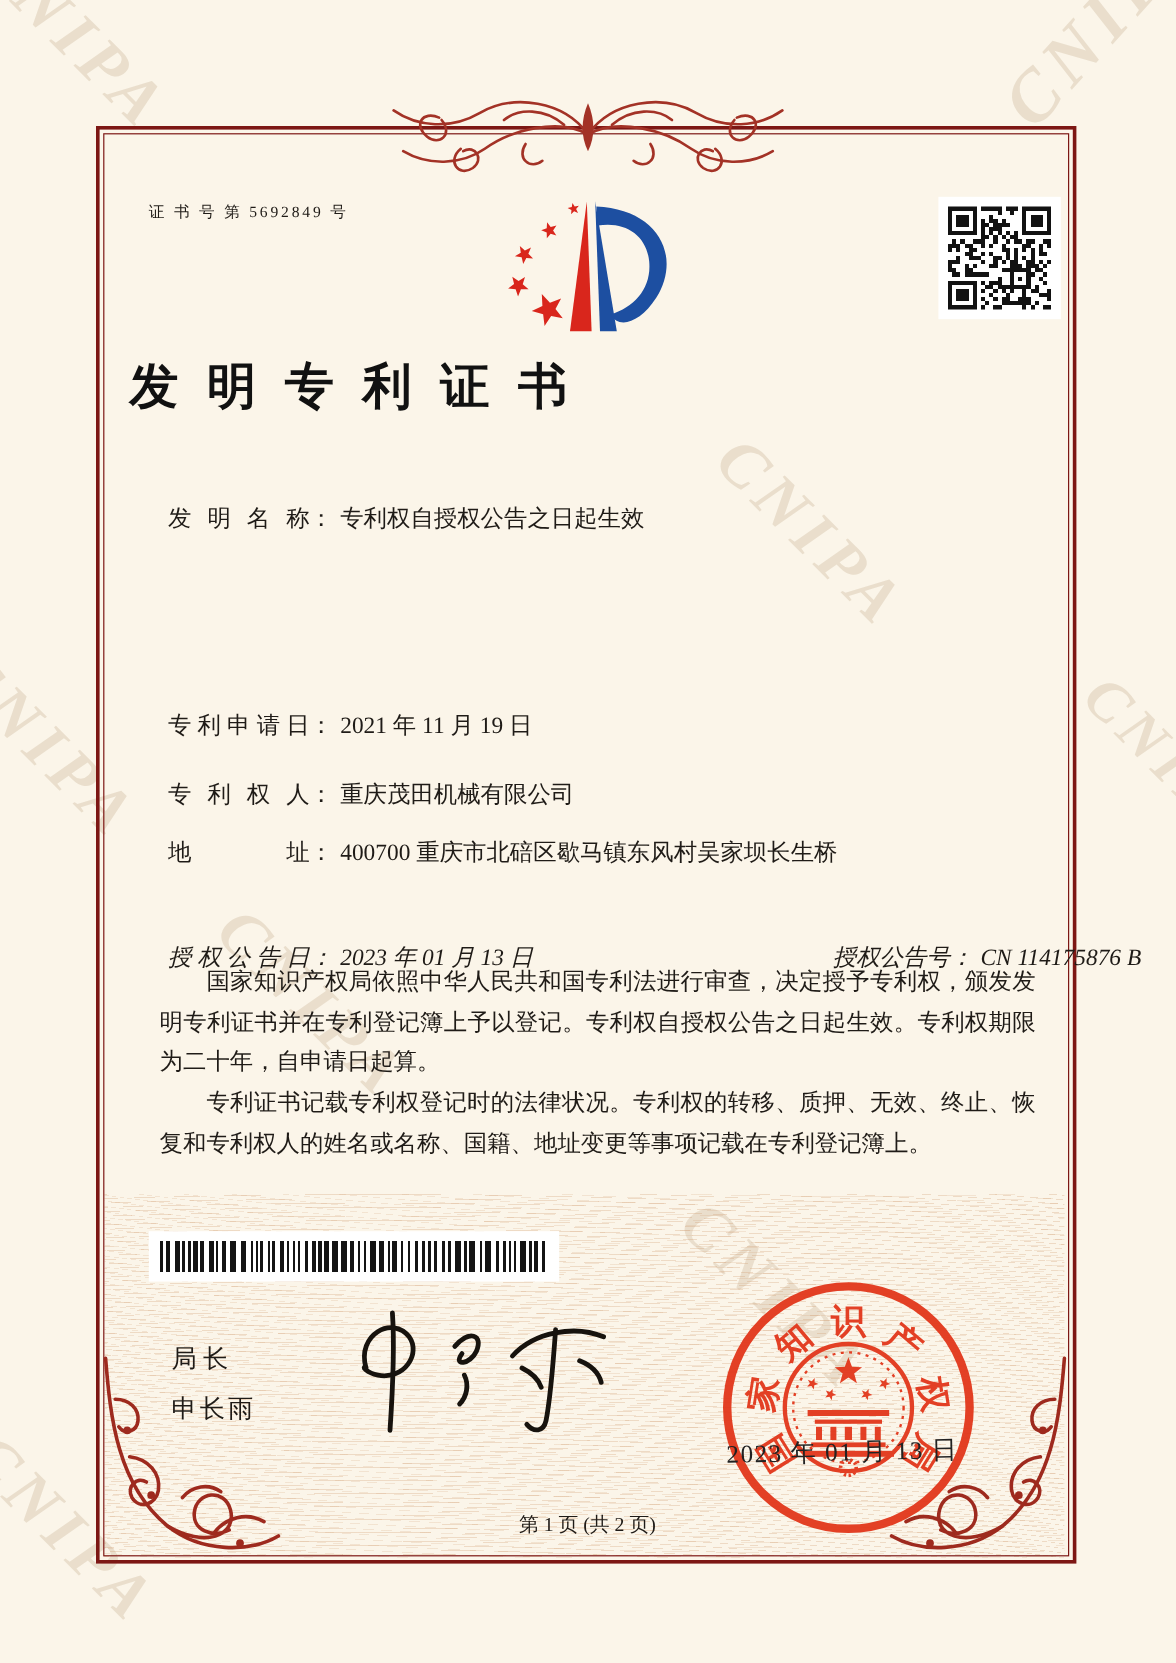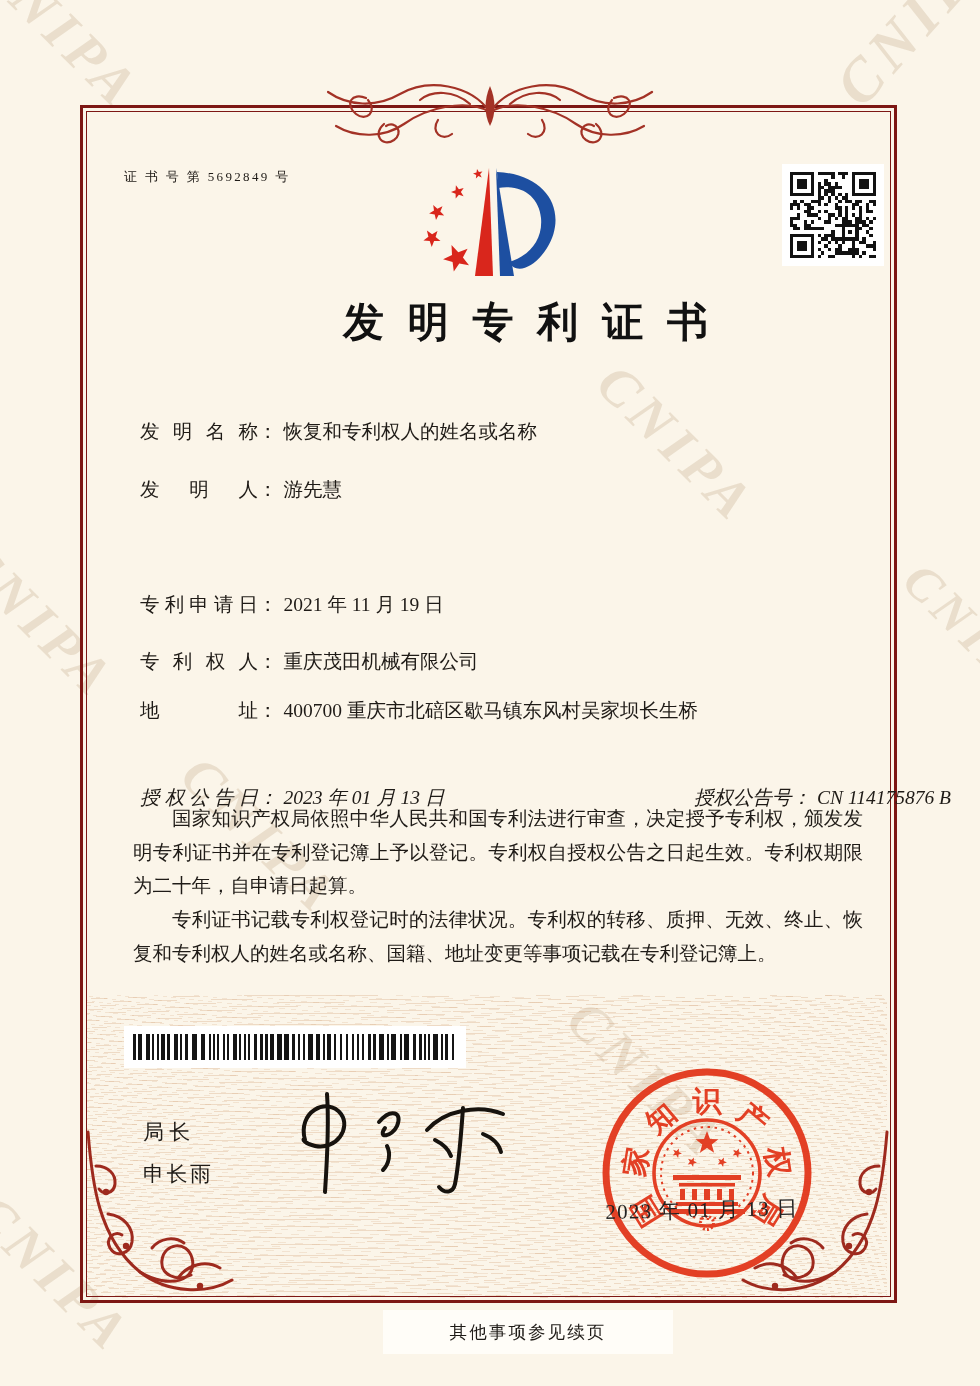--- a/index.html
+++ b/index.html
@@ -17,22 +17,22 @@
   
   .waves{position:absolute;left:87px;top:995px;width:800px;height:303px;
     background:
       repeating-radial-gradient(150% 130% at 28% 260%, rgba(208,156,112,.30) 0 1.4px, rgba(0,0,0,0) 1.4px 11px),
       repeating-radial-gradient(160% 140% at 78% -170%, rgba(208,156,112,.20) 0 1.4px, rgba(0,0,0,0) 1.4px 13px);}
   
   .certno{position:absolute;left:124px;top:168px;font-size:13px;letter-spacing:.18em;}
   .logo{position:absolute;left:415px;top:160px;}
   .qrbox{position:absolute;left:782px;top:164px;width:102px;height:102px;background:#fff;}
   .qrbox svg{position:absolute;left:8px;top:8px;}
-  .title{position:absolute;left:84px;top:295px;width:811px;text-align:center;
-    font-size:41px;font-weight:bold;letter-spacing:.58em;text-indent:.58em;color:#111;padding-left:36px;}
+  .title{position:absolute;left:84px;top:295px;width:811px;
+    font-size:41px;font-weight:bold;letter-spacing:.58em;text-indent:.58em;color:#111;}
   
   .frow{position:absolute;left:140px;font-size:19.5px;white-space:nowrap;}
   .flabel{display:inline-block;width:118px;text-align:justify;text-align-last:justify;vertical-align:bottom;}
   .fval{margin-left:6px;}
   .grant-no{position:absolute;left:510px;top:0;margin-left:44px;}
   
   .bodytext{position:absolute;left:133px;top:802px;width:730px;font-size:19.5px;
     line-height:1.73;text-align:justify;}
   .bodytext p{margin:0;text-indent:2em;}
   
@@ -433,24 +433,21 @@
         <rect x="16" y="19" width="1" height="1"></rect>
         <rect x="17" y="19" width="1" height="1"></rect>
         <rect x="18" y="19" width="1" height="1"></rect>
         <rect x="19" y="19" width="1" height="1"></rect>
       </svg>
   </div>
 
   <div class="title">发明专利证书</div>
 
   <div class="frow" style="top:418px;">
-    <span class="flabel">发明名称</span><span>：</span><span class="fval">恢复和专利权人的姓名或名称</span>
-  </div>
-  <div class="frow" style="top:476px;">
-    <span class="flabel">发明人</span><span>：</span><span class="fval">游先慧</span>
+    <span class="flabel">发明名称</span><span>：</span><span class="fval">专利权自授权公告之日起生效</span>
   </div>
   <div class="frow" style="top:591px;">
     <span class="flabel">专利申请日</span><span>：</span><span class="fval">2021 年 11 月 19 日</span>
   </div>
   <div class="frow" style="top:648px;">
     <span class="flabel">专利权人</span><span>：</span><span class="fval">重庆茂田机械有限公司</span>
   </div>
   <div class="frow" style="top:697px;">
     <span class="flabel">地址</span><span>：</span><span class="fval">400700  重庆市北碚区歇马镇东风村吴家坝长生桥</span>
   </div>
@@ -573,18 +570,16 @@
         <rect x="22" y="16" width="5" height="11"></rect>
         <rect x="-31" y="29" width="62" height="4"></rect>
         <rect x="-38" y="36" width="76" height="5"></rect>
       </g>
       <circle cy="50" r="6.5" fill="none" stroke="#e2371b" stroke-width="3" stroke-dasharray="2 2"></circle>
     </g>
   </svg>
 
   <div class="sealdate">2023 年 01 月 13 日</div>
 
-
-  <div class="footnote-box">
-    <div class="footnote">其他事项参见续页</div>
-  </div>
+  <div class="pagenum">第 1 页 (共 2 页)</div>
+
 
 </div>
 
 </body></html>

